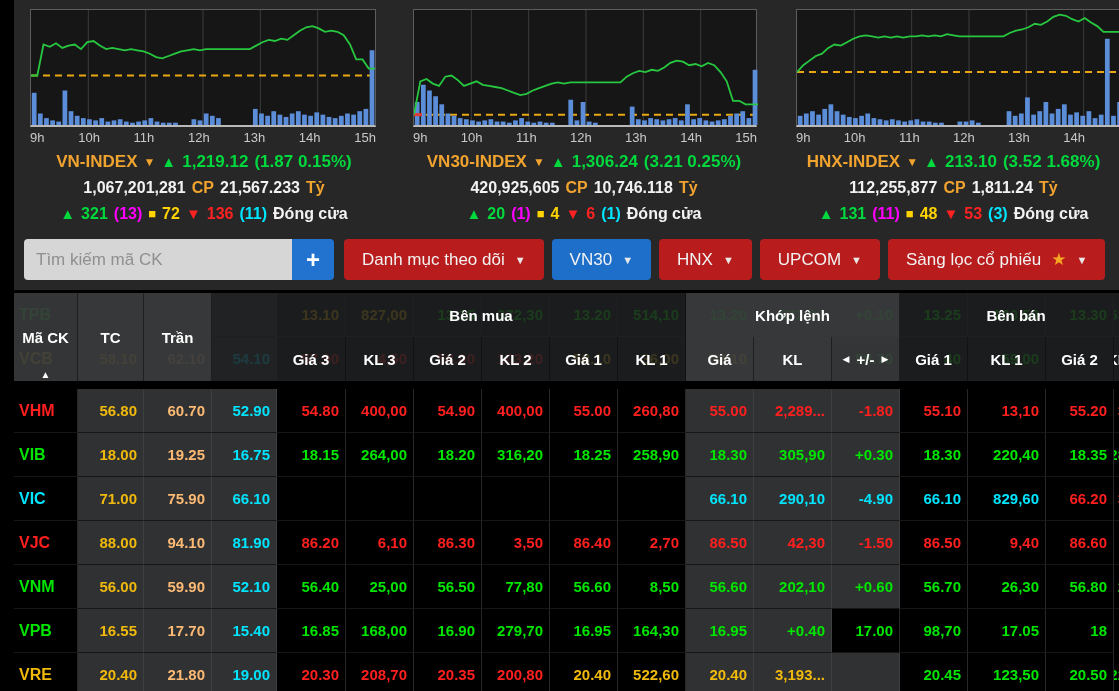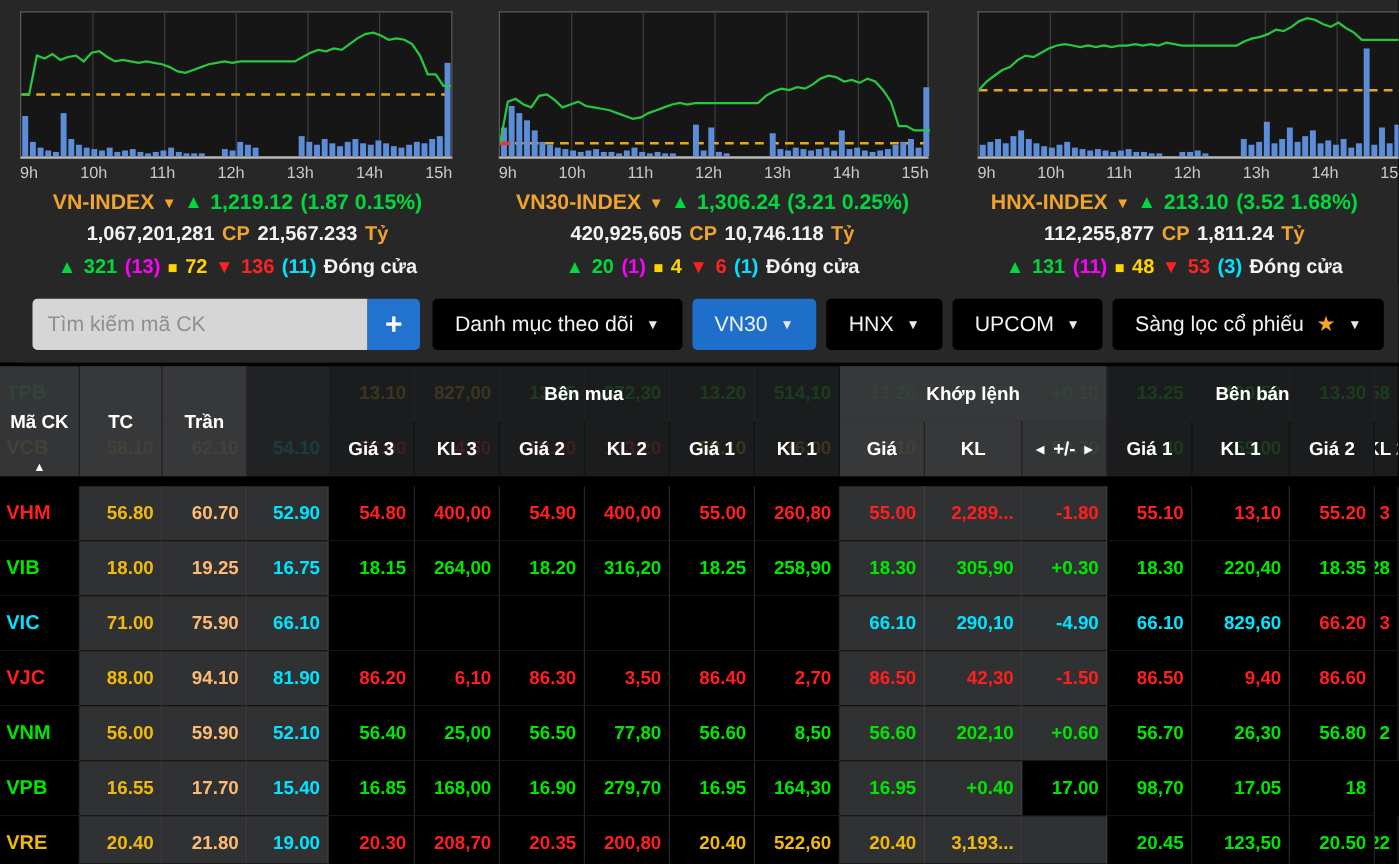--- a/index.html
+++ b/index.html
@@ -1,18 +1,18 @@
 <!DOCTYPE html>
 <html><head>
 <meta charset="utf-8">
 <style>
   * { margin:0; padding:0; box-sizing:border-box; }
   html,body { width:1119px; height:691px; overflow:hidden; background:#000;
     font-family:"Liberation Sans","DejaVu Sans",sans-serif; }
-  .page { width:1119px; height:691px; overflow:hidden; position:relative; background:#000; }
+  .page { width:1119px; height:691px; overflow:hidden; position:relative; background:#000;padding-left:14px; }
 
   
   .top { background:#272727; padding-top:9px; }
   .charts-row { display:flex; }
   .chart-block { flex:none; }
   .chart-block.b1 { width:380px; }
   .chart-block.b2 { width:380px; }
   .chart-block.b3 { width:359px; }
   .panel { background:#161616; border:1px solid #5d5d5d; border-bottom:2px solid #b9b9b9; }
   .b1 .panel, .b1 .time-axis { margin-left:16px; width:346px; }
@@ -25,29 +25,29 @@
   .idx-line { display:flex; justify-content:center; align-items:center; gap:6px;
     line-height:26px; font-weight:bold; font-size:17px; white-space:nowrap; }
   .idx-line.l2, .idx-line.l3 { font-size:16px; }
   .orange { color:#f0a32f; } .grn { color:#00d93d; } .wht { color:#f2f2f2; }
   .mag { color:#ff00ff; } .yel { color:#ffd400; } .red { color:#ff2222; } .cyn { color:#00e5ff; }
   .chev { font-size:12px; }
   .arr { font-size:15px; }
   .sq { font-size:13px; }
 
   
-  .toolbar { display:flex; align-items:center; padding:12px 10px 10px 10px; background:#272727;margin-left:16px; }
+  .toolbar { display:flex; align-items:center; padding:12px 10px 10px 10px; background:#272727; }
   .search-wrap { display:flex; }
   .search-input { width:268px; height:41px; background:#d6d6d6; border:none;
     border-radius:4px 0 0 4px; font-size:17px; padding:0 12px; color:#333;
     font-family:"Liberation Sans","DejaVu Sans",sans-serif; }
   .search-input::placeholder { color:#8f8f8f; }
   .add-btn { width:42px; height:41px; background:#2273cf; color:#fff; border:none;
     border-radius:0 4px 4px 0; font-size:24px; font-weight:bold; cursor:pointer; line-height:1; }
-  .tb-btn { height:41px; background:#000000; color:#f2f2f2; border:none; border-radius:4px;
+  .tb-btn { height:41px; background:#b91c1c; color:#f2f2f2; border:none; border-radius:4px;
     font-size:17px; display:flex; align-items:center; gap:10px; padding:0 18px;
     cursor:pointer; white-space:nowrap; font-family:inherit; }
   .tb-btn .dd { font-size:11px; color:#e8e8e8; }
   .tb-btn.active { background:#1d6fca; }
   .tb-btn .star { color:#f5a623; font-size:17px; }
   .ml10 { margin-left:10px; } .ml8 { margin-left:8px; }
 
   
   .board { position:relative; background:#000; margin-top:3px; }
   .t-row { display:grid; height:44px;

